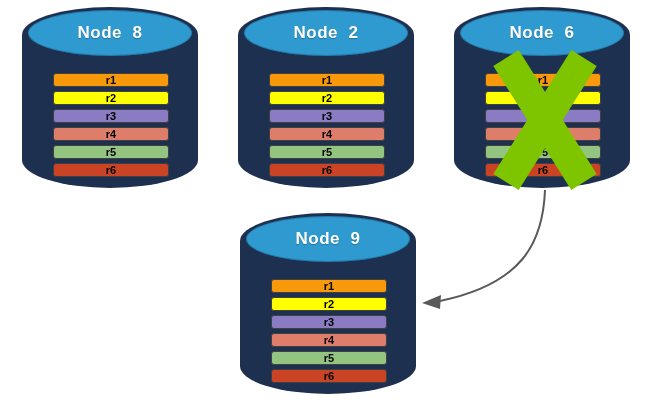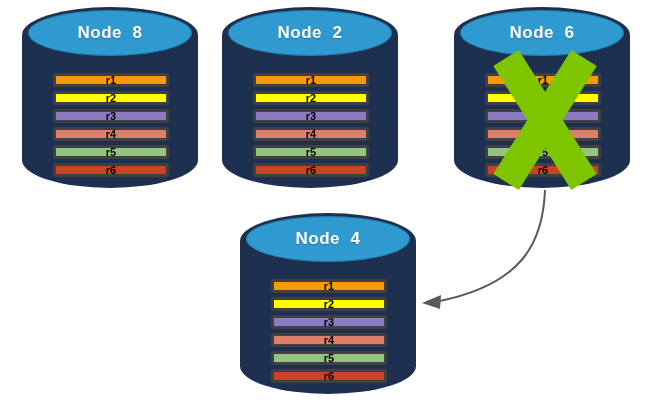--- a/index.html
+++ b/index.html
@@ -50,21 +50,21 @@
   .rows {
     position: absolute;
     left: 31px;
     right: 29px;
     top: 66px;
   }
   .row {
     height: 14px;
     margin-bottom: 4px;
     border-radius: 3px;
-    border: 3px solid #404040;
+    border: 1px solid #404040;
     box-sizing: border-box;
     display: flex;
     align-items: center;
     justify-content: center;
   }
   .row-label {
     font-size: 11px;
     font-weight: bold;
     color: var(--row_text, #000000);
     line-height: 1;
@@ -122,21 +122,21 @@
         </div>
       <div class="row" style="background: rgb(147, 197, 129);">
           <span class="row-label">r5</span>
         </div>
       <div class="row" style="background: rgb(203, 67, 37);">
           <span class="row-label">r6</span>
         </div>
     </div>
   </div>
 
-  <div class="node" style="left:222px; top:7px;">
+  <div class="node" style="left:238px; top:7px;">
     <div class="cyl-bg"></div>
     <div class="cyl-top">
       <span class="node-title">Node  2</span>
     </div>
     <div class="rows">
       <div class="row" style="background: rgb(248, 153, 11);">
           <span class="row-label">r1</span>
         </div>
       <div class="row" style="background: rgb(255, 255, 0);">
           <span class="row-label">r2</span>
@@ -183,21 +183,21 @@
     </div>
     <svg class="x-mark" viewBox="0 0 102 142" aria-hidden="true">
       <line x1="12" y1="9" x2="90" y2="133"></line>
       <line x1="90" y1="9" x2="12" y2="133"></line>
     </svg>
   </div>
 
   <div class="node" style="left:240px; top:213px;">
     <div class="cyl-bg"></div>
     <div class="cyl-top">
-      <span class="node-title">Node  4</span>
+      <span class="node-title">Node  9</span>
     </div>
     <div class="rows">
       <div class="row" style="background: rgb(248, 153, 11);">
           <span class="row-label">r1</span>
         </div>
       <div class="row" style="background: rgb(255, 255, 0);">
           <span class="row-label">r2</span>
         </div>
       <div class="row" style="background: rgb(138, 123, 194);">
           <span class="row-label">r3</span>

